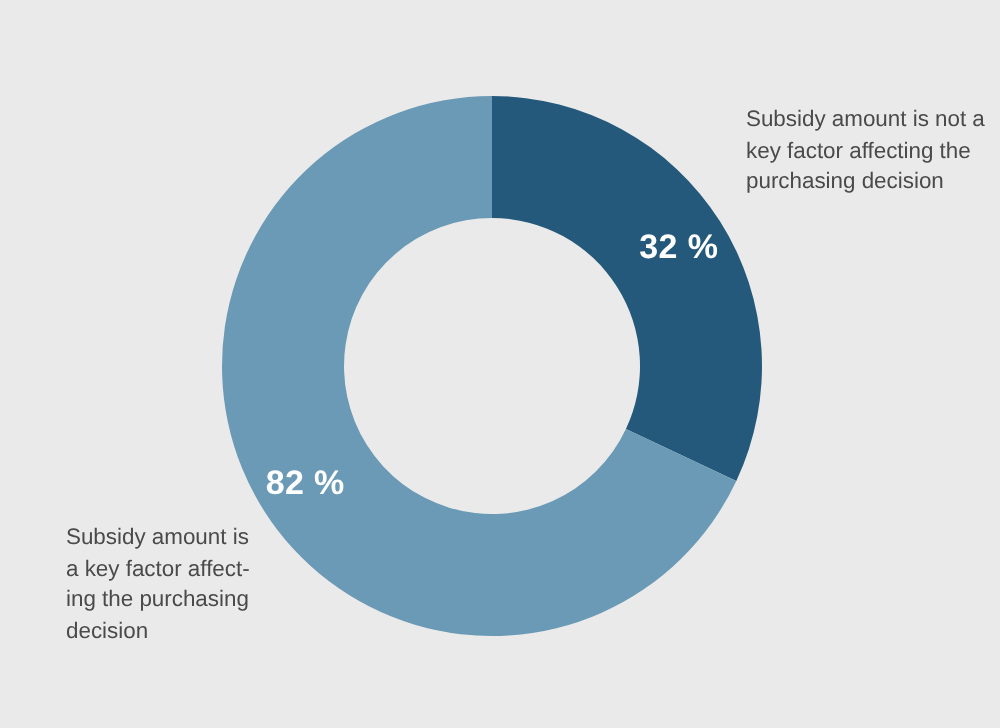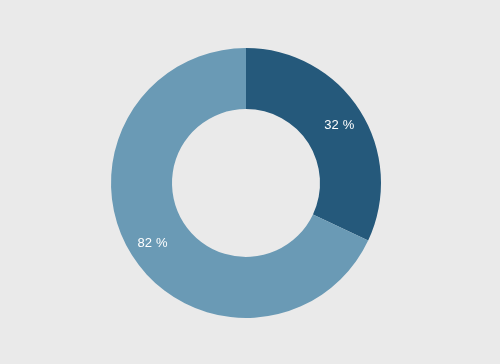--- a/index.html
+++ b/index.html
@@ -21,22 +21,22 @@
   #donut-svg {
     position: absolute;
     left: 0;
     top: 0;
     width: 500px;
     height: 364px;
   }
   .slice-value {
     position: absolute;
     color: #ffffff;
-    font-size: 13px;
-    font-weight: normal;
+    font-size: 17px;
+    font-weight: bold;
     letter-spacing: 0.2px;
     white-space: nowrap;
     transform: translate(-50%, -50%);
     font-family: "Liberation Sans", sans-serif;
   }
   .callout {
     position: absolute;
     color: #4a4a4a;
     font-size: 11.2px;
     line-height: 15.6px;
@@ -63,15 +63,22 @@
     <g>
       <path id="slice-0" d="M 246.00 48.00 A 135 135 0 0 1 368.15 240.48 L 312.96 214.51 A 74 74 0 0 0 246.00 109.00 Z" fill="#25597b"></path>
       <path id="slice-1" d="M 368.15 240.48 A 135 135 0 1 1 246.00 48.00 L 246.00 109.00 A 74 74 0 1 0 312.96 214.51 Z" fill="#6a9ab5"></path>
     </g>
   </svg>
 
   <div class="slice-value" id="value-0" style="left: 339.4px; top: 123.7px;">32 %</div>
 
   <div class="slice-value" id="value-1" style="left: 152.6px; top: 242.3px;">82 %</div>
 
+  <div class="callout" id="callout-dark">Subsidy amount is not a
+key factor affecting the
+purchasing decision</div>
 
+  <div class="callout" id="callout-light">Subsidy amount is
+a key factor affect-
+ing the purchasing
+decision</div>
 
 </div>
 
 </body></html>

